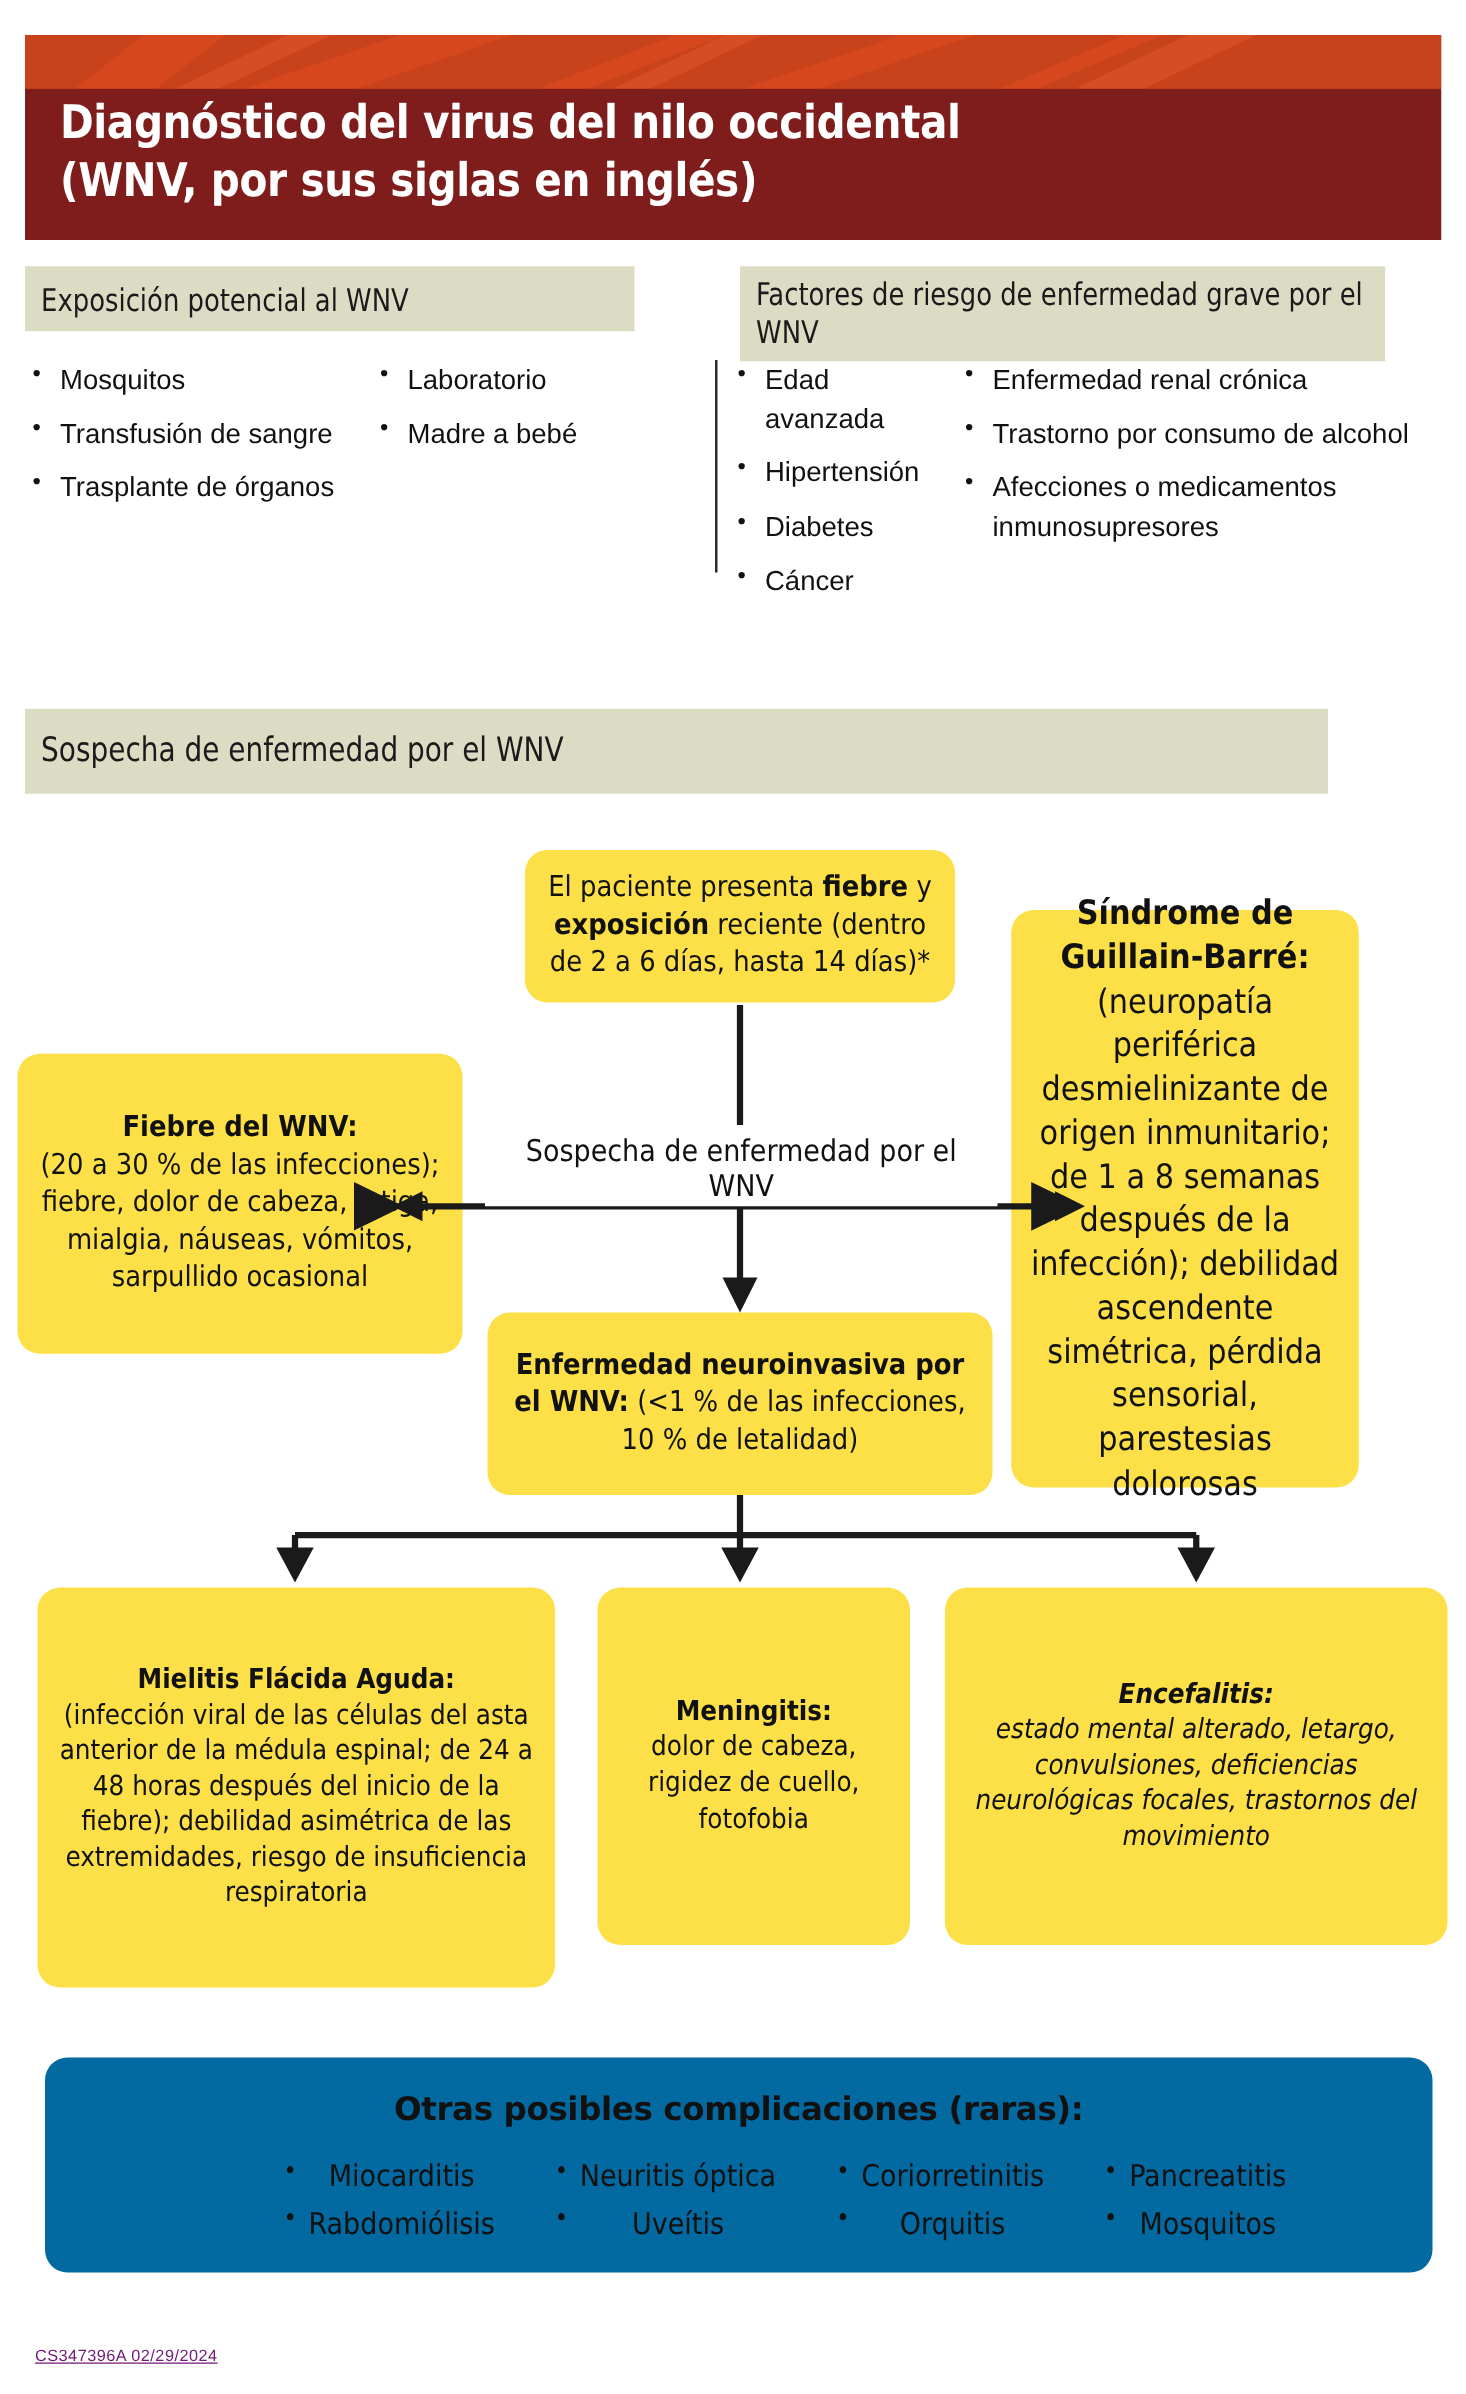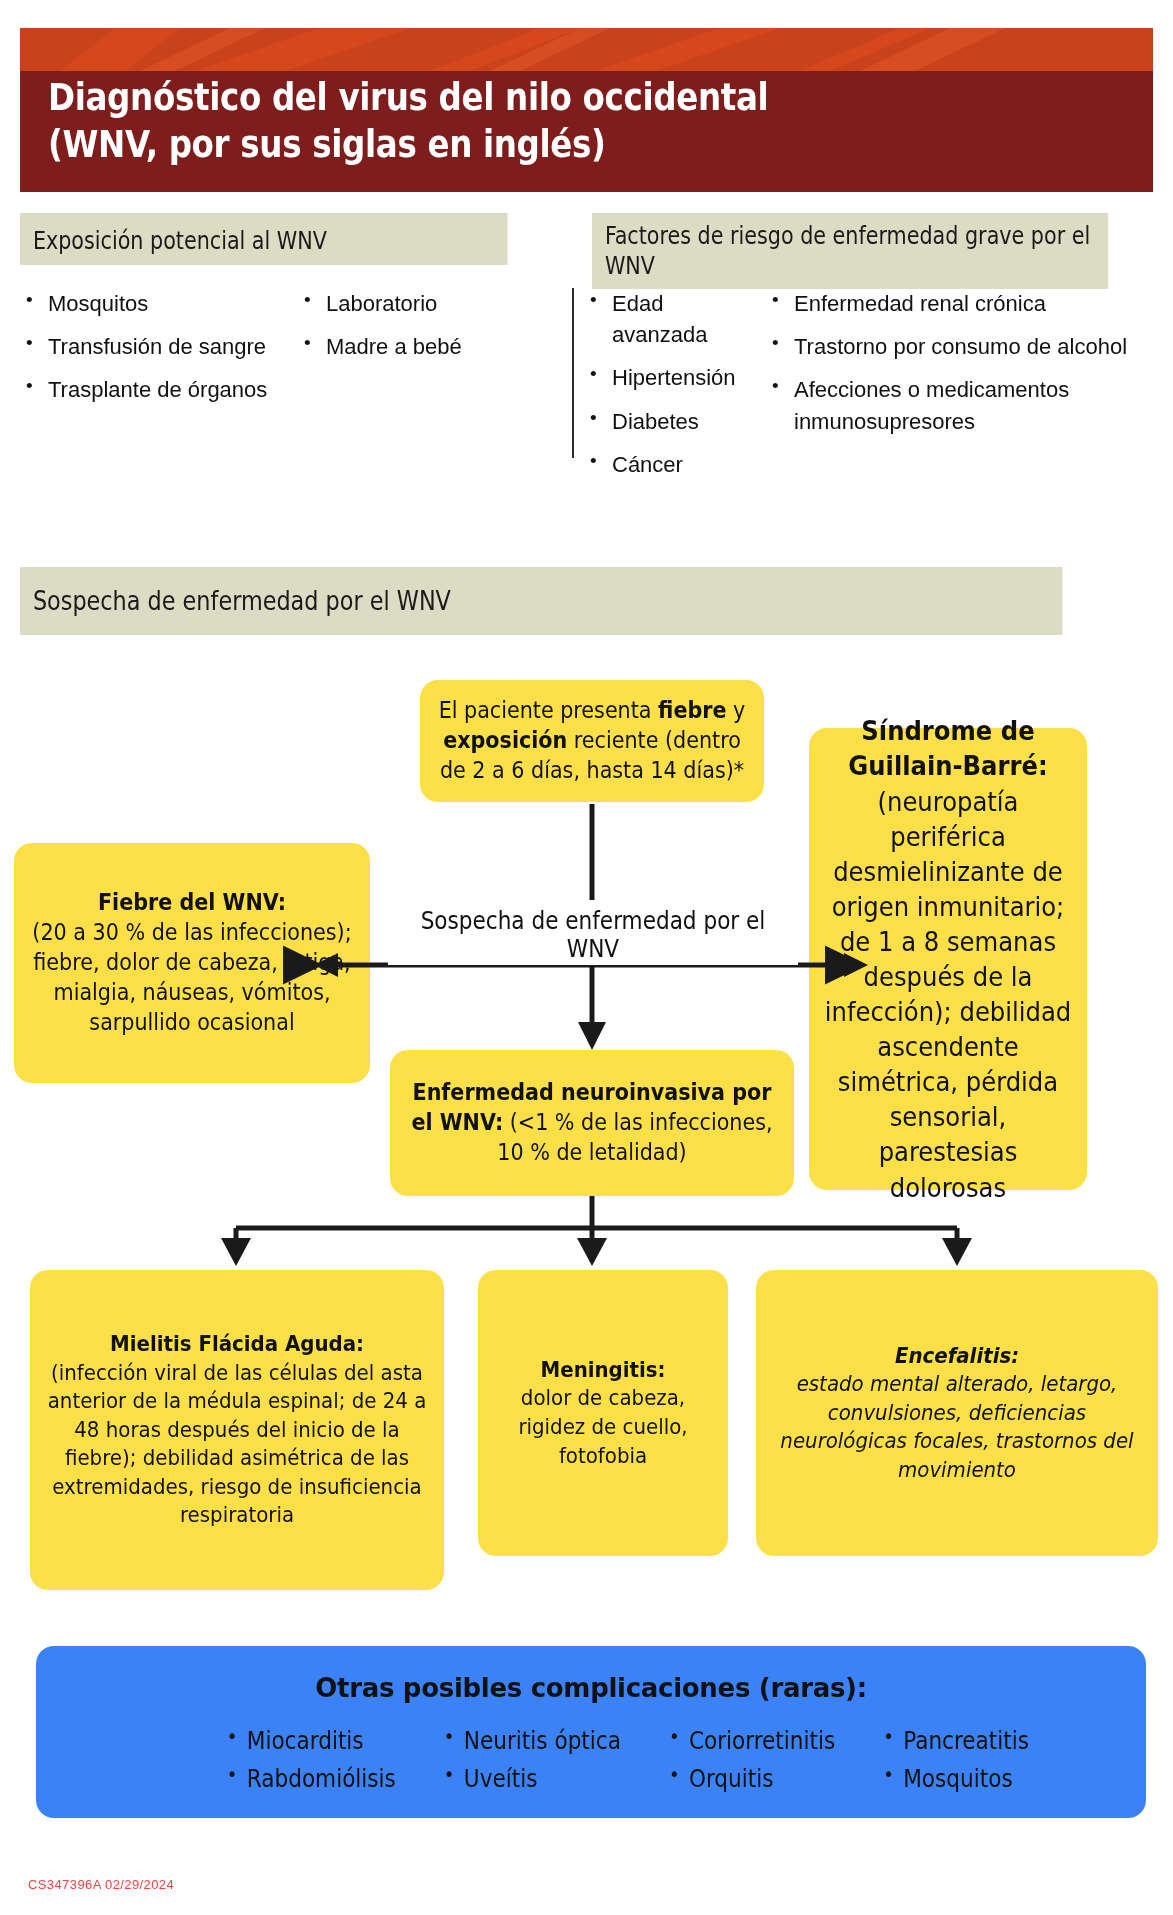--- a/index.html
+++ b/index.html
@@ -104,21 +104,21 @@
     text-align: center;
     font-family: "DejaVu Sans Condensed", "DejaVu Sans", sans-serif;
     line-height: 1.30;
     padding: 12px 14px;
     display: flex;
     align-items: center;
     justify-content: center;
   }
   .box .inner { width: 100%; }
   .box b { font-weight: bold; }
-  .box.purple { background: #3b82f6; }
+  .box.purple { background: #0369a1; }
 
   #box-paciente  { left: 420px; top: 680px; width: 344px; height: 122px; font-size: 23px; }
   #box-fiebre    { left: 14px;  top: 843px; width: 356px; height: 240px; font-size: 23px; }
   #box-gbs       { left: 809px; top: 728px; width: 278px; height: 462px; font-size: 27px; }
   #box-neuro     { left: 390px; top: 1050px; width: 404px; height: 146px; font-size: 23px; }
   #box-mfa       { left: 30px;  top: 1270px; width: 414px; height: 320px; font-size: 22px; }
   #box-meningitis{ left: 478px; top: 1270px; width: 250px; height: 286px; font-size: 22px; }
   #box-encefalitis{left: 756px; top: 1270px; width: 402px; height: 286px; font-size: 22px; font-style: italic; }
   #box-otras     { left: 36px;  top: 1646px; width: 1110px; height: 172px; }
 
@@ -145,21 +145,21 @@
     margin-top: 6px;
     margin-bottom: 16px;
     letter-spacing: -0.3px;
   }
   #otras-cols {
     display: flex;
     justify-content: center;
     gap: 44px;
     padding-left: 70px;
   }
-  #otras-cols .ocol { min-width: 150px; text-align: left; }
+  #otras-cols .ocol { min-width: 150px; text-align: center; }
   #otras-cols li {
     list-style: none;
     position: relative;
     padding-left: 24px;
     font-family: "DejaVu Sans Condensed", "DejaVu Sans", sans-serif;
     font-size: 24px;
     line-height: 1.60;
     color: #111;
   }
   #otras-cols li::before {
@@ -177,22 +177,23 @@
     pointer-events: none;
     z-index: 2;
   }
 
   
   #footer {
     position: absolute;
     left: 28px; top: 1877px;
     font-family: "Liberation Sans", sans-serif;
     font-size: 13px;
-    color: #ef4444;
+    color: #701a75;
     letter-spacing: 0.4px;
+    text-decoration: underline;
   }
 </style>
 </head>
 <body>
 
 <div class="page">
 
   <div class="banner">
     <div class="banner-stripes">
       <svg width="1133" height="43" viewBox="0 0 1133 43" preserveAspectRatio="none" aria-hidden="true">

